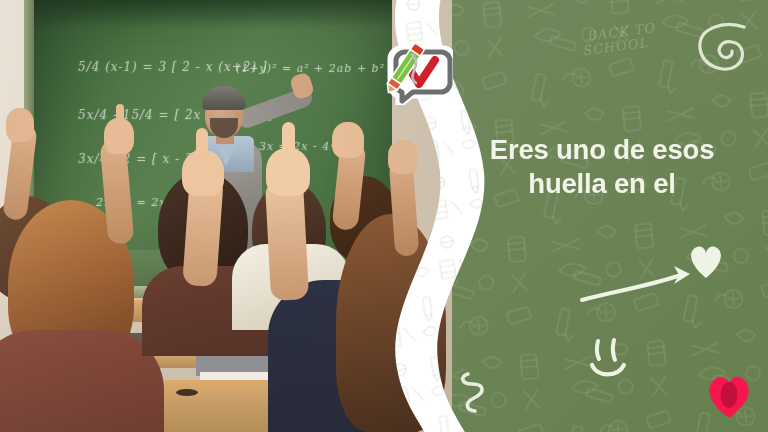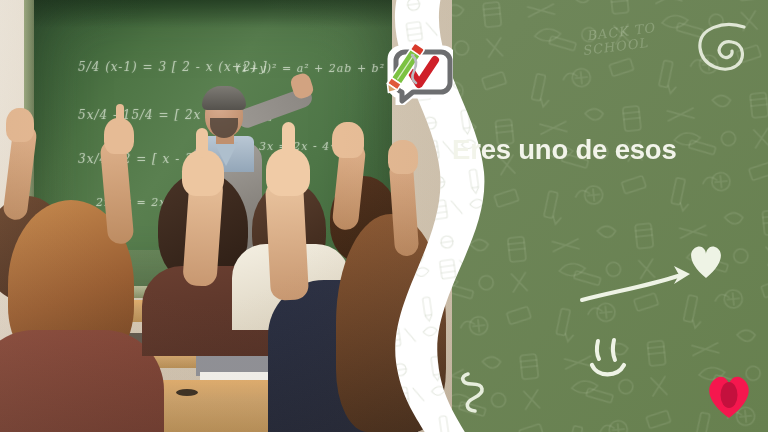--- a/index.html
+++ b/index.html
@@ -67,21 +67,21 @@
   .desk-front{position:absolute;background:linear-gradient(180deg,#c79a60,#ad8550);}
   .desk-dark{position:absolute;background:#3b342c;}
   .pen{position:absolute;height:5px;border-radius:3px;
        background:linear-gradient(90deg,#2e56b5,#6f92dc);transform:rotate(-12deg);}
 
   
   .divider{position:absolute;left:372px;top:-4px;width:120px;height:440px;overflow:hidden;}
   .divider svg{position:absolute;left:0;top:0;}
 
   .doodle{position:absolute;}
-  .quote{position:absolute;left:452px;top:133px;width:300px;text-align:left;
+  .quote{position:absolute;left:452px;top:133px;width:300px;text-align:center;
          color:#f2f4ea;font-size:27.5px;line-height:1.22;font-weight:700;letter-spacing:-.2px;
          font-family:"Liberation Sans",sans-serif;}
 
   .bts{position:absolute;left:588px;top:22px;width:120px;
        color:rgba(226,234,214,.26);font-family:"DejaVu Serif",serif;font-style:italic;
        font-size:13px;line-height:1.05;transform:rotate(-7deg);letter-spacing:1px;}
 
   
   .sticker{position:absolute;left:381px;top:33px;width:72px;height:72px;}
 </style>
@@ -264,20 +264,21 @@
         <path d="M16 57 h12 l-6 7 z" fill="#d9a06a" stroke="#ffffff" stroke-width="1.6" stroke-linejoin="round"></path>
         <line x1="22" y1="18" x2="22" y2="48" stroke="#ffffff" stroke-width="1.2" opacity=".7"></line>
       </g>
 
       <path d="M31 22 q7 6 2 16 q-4 8 2 12" fill="none" stroke="#b9bcc1" stroke-width="2.6" stroke-linecap="round"></path>
     </svg>
   </div>
 
   <div class="quote">
     <div>Eres uno de esos</div>
+    <div>huella en el</div>
   </div>
 
   <svg class="doodle" style="left:694px;top:22px;" width="62" height="56" viewBox="0 0 62 56">
     <path d="M50 5 C 30 -2, 4 6, 6 26 C 8 44, 30 52, 42 44 C 52 37, 50 22, 38 20
              C 28 18, 22 27, 27 33 C 31 38, 39 35, 38 29" fill="none" stroke="#e9efe0" stroke-width="3.2" stroke-linecap="round" opacity=".92"></path>
   </svg>
 
   <svg class="doodle" style="left:686px;top:242px;" width="40" height="38" viewBox="0 0 40 38">
     <path d="M20 36 C 2 22, 2 8, 11 5 C 17 3, 20 9, 20 12 C 20 9, 23 3, 29 5 C 38 8, 38 22, 20 36 Z" fill="#eef3e5"></path>
   </svg>

